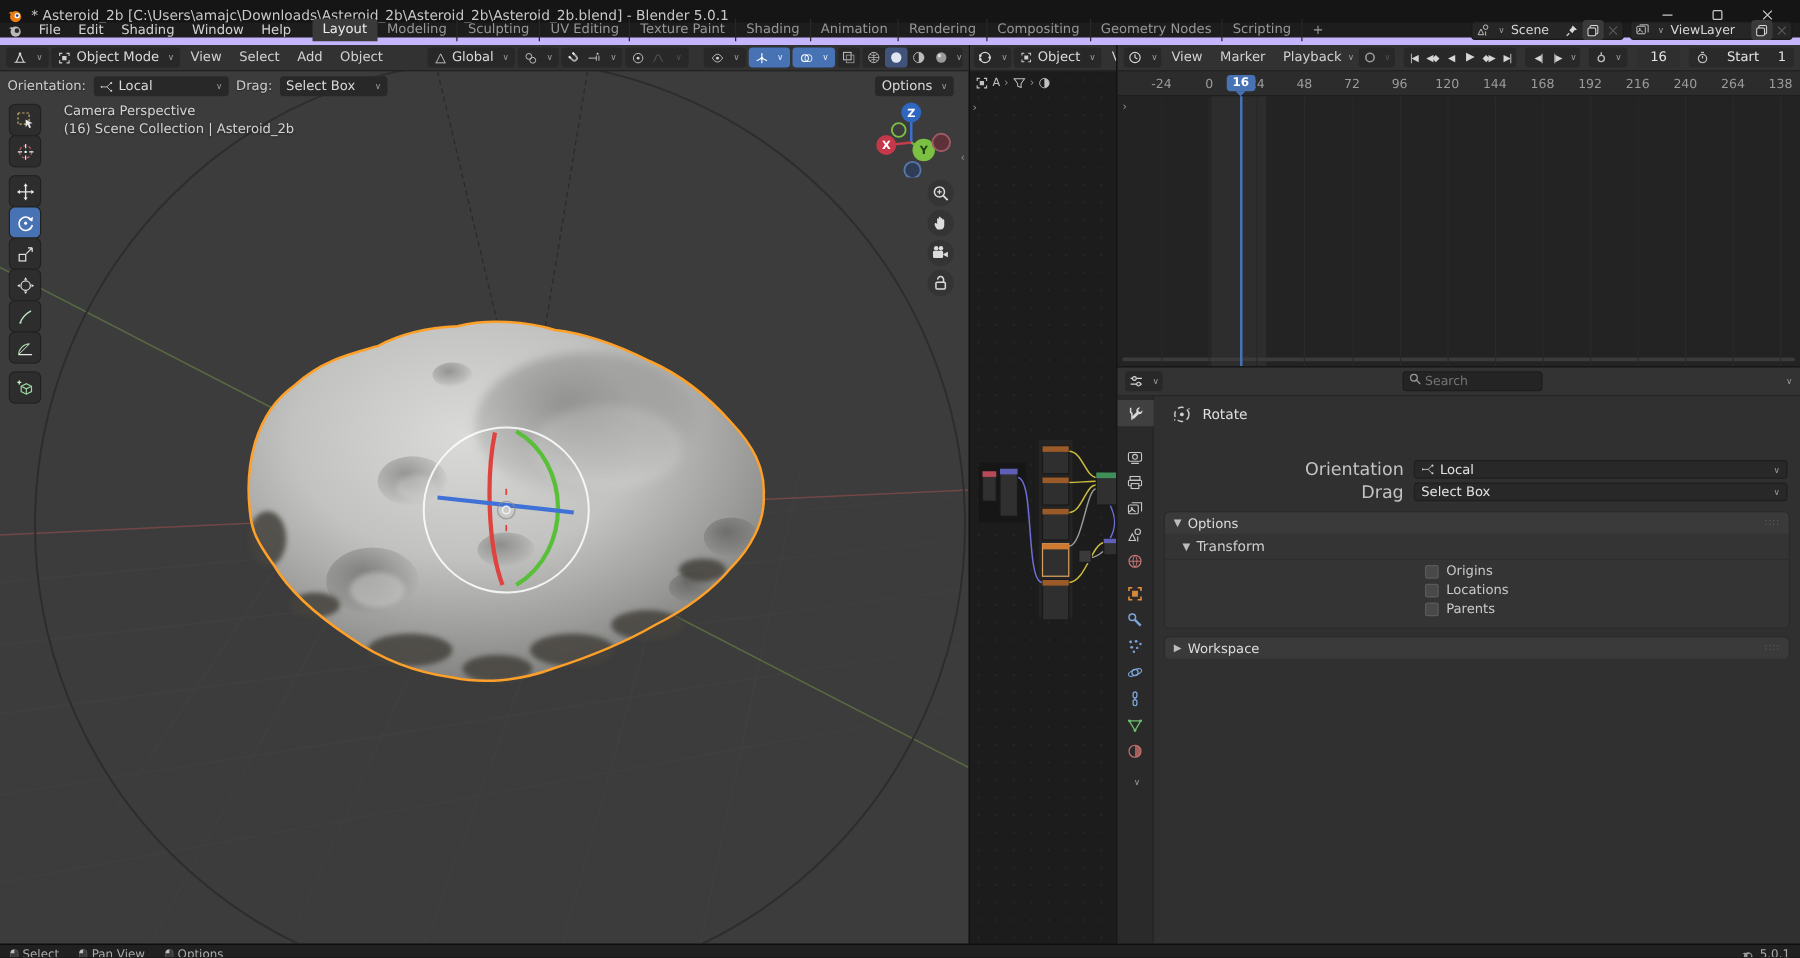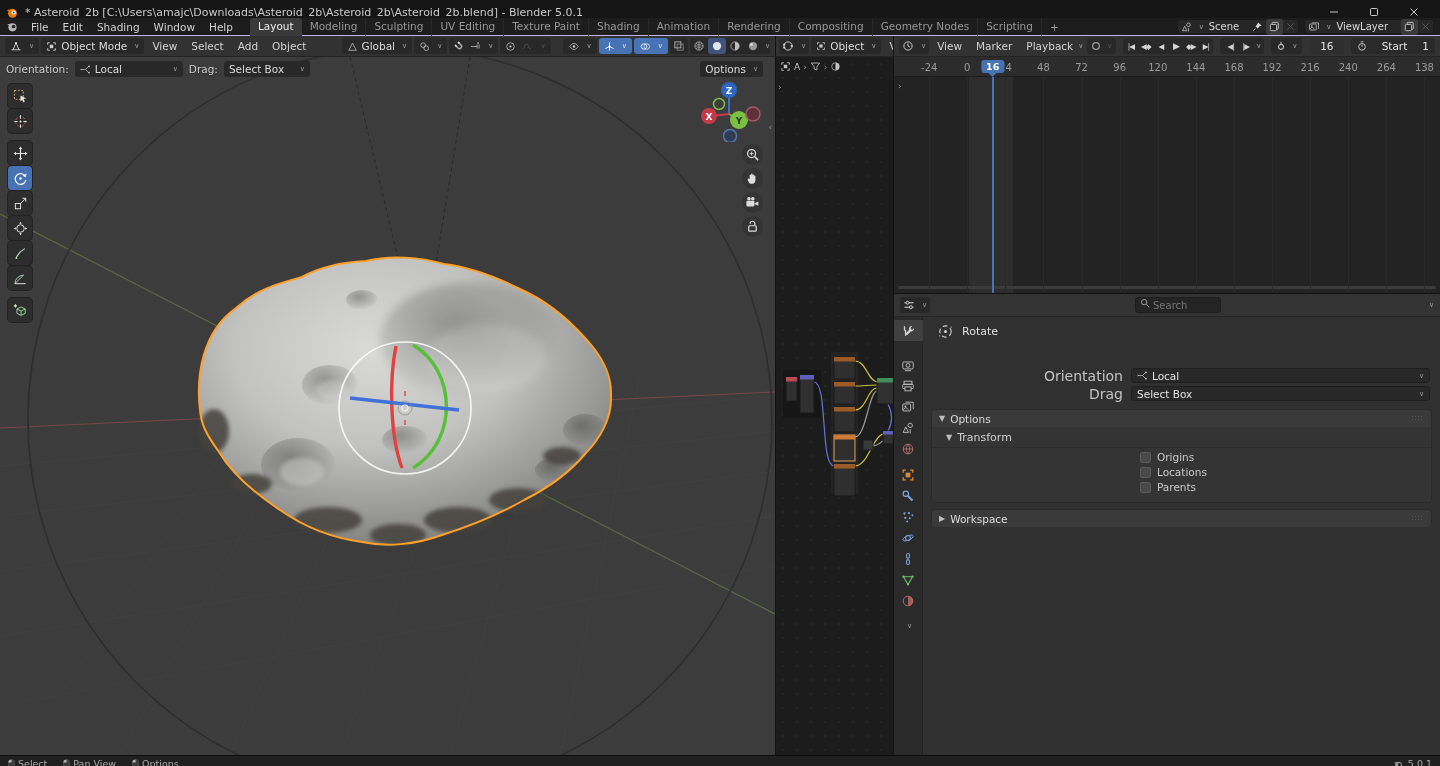--- a/index.html
+++ b/index.html
@@ -10,21 +10,21 @@
   .dim{opacity:.35}
   .chev{font-size:7px;color:#9a9a9a;margin-left:3px}
   
   .titlebar{position:absolute;left:0;top:0;width:100%;height:18px;background:#151515;
     display:flex;align-items:center;padding:12px 6px;font-size:11px;color:#c9c9c9;white-space:nowrap}
   .titlebar .title{margin-left:6px}
   .win-controls{margin-left:auto;display:flex}
   .win-btn{width:40px;height:18px;display:flex;align-items:center;justify-content:center;color:#c9c9c9;font-size:9px}
   
   .topbar{position:absolute;left:0;top:18px;width:100%;height:18px;background:#1d1d1d;
-    display:flex;align-items:center;font-size:10.5px;border-bottom:1px solid #c4b5fd;white-space:nowrap}
+    display:flex;align-items:center;font-size:10.5px;border-bottom:6px solid #c4b5fd;white-space:nowrap}
   .tb-logo{width:24px;display:flex;justify-content:center}
   .menu-item{padding:0 7px;height:18px;line-height:18px;color:#d2d2d2}
   .ws-tabs{display:flex;margin-left:10px;height:18px}
   .ws-tab{padding:0 8px;height:18px;line-height:17px;color:#979797;border-right:1px solid #272727}
   .ws-tab.active{background:#3a3a3a;color:#ececec;border-radius:3px 3px 0 0;border-right:none}
   .ws-add{padding:0 8px;color:#9a9a9a}
   .tb-right{margin-left:auto;display:flex;gap:5px;margin-right:6px}
   .id-widget{display:flex;align-items:center;background:#262626;border:1px solid #1a1a1a;border-radius:3px;height:15px;padding:0 3px;gap:3px;font-size:10px;color:#d8d8d8}
   .id-widget .wname{padding:0 10px 0 2px}
   
@@ -66,21 +66,21 @@
     font-size:9.5px;font-weight:bold;padding:0 5px;height:13px;line-height:13px;border-radius:3px;z-index:3}
   .tl-badge:after{content:"";position:absolute;left:50%;top:13px;transform:translateX(-50%);
     border:4px solid transparent;border-top-color:#4772b3}
   .tl-scroll{position:absolute;left:4px;right:4px;bottom:4px;height:3px;background:#3b3b3b;border-radius:2px}
   .tlh-group{display:inline-flex;background:#282828;border-radius:3px;height:16px;align-items:center}
   .tlh-pb{width:15px;text-align:center;font-size:7.5px;color:#d5d5d5;letter-spacing:-1px}
   .tl-field{background:#2f2f2f;border-radius:3px;height:16px;display:inline-flex;align-items:center;justify-content:center;color:#e3e3e3;font-size:10.5px}
   
   .props{position:absolute;left:893px;top:293px;width:547px;height:462px;background:#303030;border-left:1px solid #121212;border-top:1px solid #121212;overflow:hidden}
   .pr-header{position:absolute;left:0;top:0;right:0;height:23px;background:#333333;border-bottom:1px solid #262626;display:flex;align-items:center;padding:0 6px;z-index:4}
-  .pr-search{margin-left:auto;margin-right:auto;width:86px;height:16px;background:#242424;border:1px solid #1d1d1d;border-radius:3px;display:flex;padding:0 4px;gap:3px}
+  .pr-search{margin-left:auto;margin-right:auto;width:112px;height:16px;background:#242424;border:1px solid #1d1d1d;border-radius:3px;display:flex;padding:0 4px;gap:3px}
   .pr-search input{background:transparent;border:none;outline:none;color:#9a9a9a;font-size:10px;width:60px;font-family:inherit}
   .pr-tabs{position:absolute;left:0;top:23px;bottom:0;width:29px;background:#2a2a2a;border-right:1px solid #242424;display:flex;flex-direction:column;align-items:center;padding-top:3px}
   .prtab{width:29px;height:21px;display:flex;align-items:center;justify-content:center}
   .prtab.active{background:#404040}
   .prtab.gap1{margin-top:13px}.prtab.gap2{margin-top:5px}.prtab.gap3{margin-top:4px}
   .pr-content{position:absolute;left:29px;top:23px;right:0;bottom:0}
   .pr-toolrow{position:absolute;left:14px;top:6px;display:flex;align-items:center;gap:8px;color:#e0e0e0}
   .frow{position:absolute;left:0;right:10px;height:15px;display:flex;align-items:center}
   .frow .flabel{width:200px;text-align:right;margin-right:8px;color:#c3c3c3;font-size:14px}
   .fctrl{flex:1;height:15px;background:#282828;border:1px solid #1f1f1f;border-radius:3px;display:flex;align-items:center;padding:0 5px;gap:4px;color:#e2e2e2;font-size:10.5px}
@@ -438,20 +438,24 @@
       <span class="hbtn" style="width:86px">
         <span>Select Box</span>
         <span class="chev" style="margin-left:auto">∨</span>
       </span>
     </div>
     <span class="hbtn vp-options">
       <span>Options</span>
         <span class="chev">∨</span>
     </span>
 
+    <div class="vp-info">
+      <div>Camera Perspective</div>
+      <div>(16) Scene Collection | Asteroid_2b</div>
+    </div>
 
     <div class="vp-toolbar" id="vp-toolbar">
         <div class="tool-btn">
           <svg width="15" height="15" viewBox="0 0 16 16">
             <rect x="1.5" y="1.5" width="9.5" height="9.5" fill="none" stroke="#cdb06a" stroke-dasharray="2 1.6"></rect>
             <path d="M8 7l6 3.2-2.8.5 1.4 3-1.5.7-1.3-3L8 13.6z" fill="#e8e8e8"></path>
           </svg>
         </div>
         <div class="tool-btn">
           <svg width="15" height="15" viewBox="0 0 16 16">

